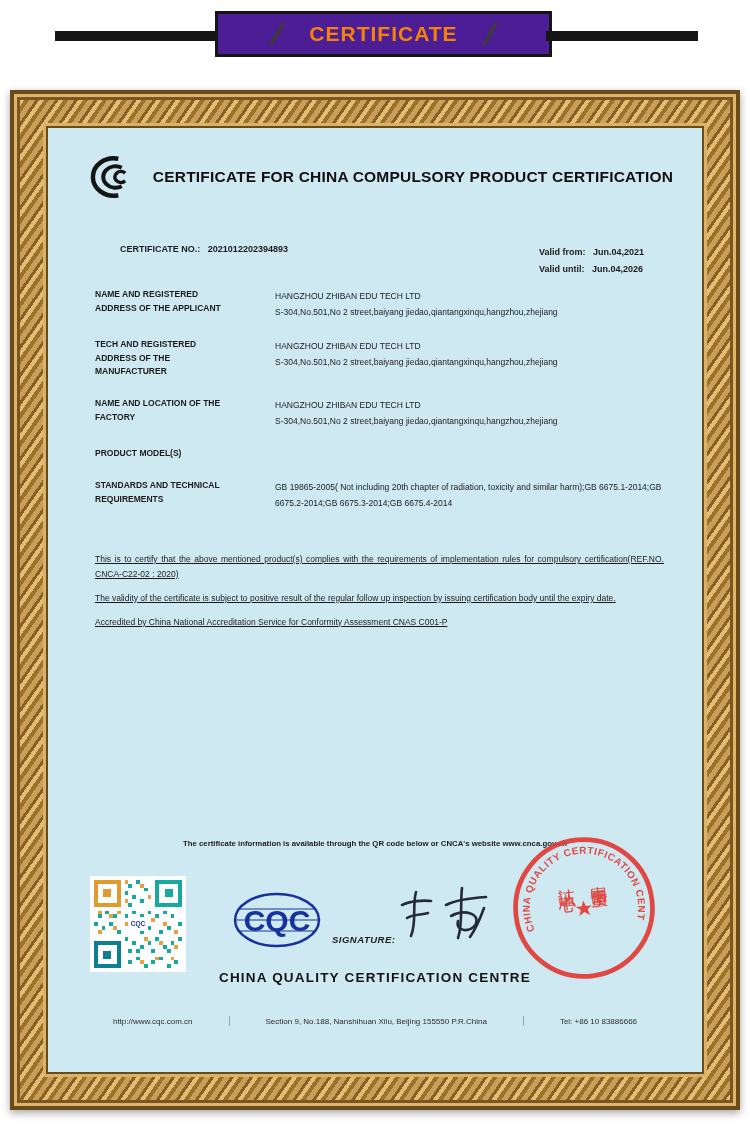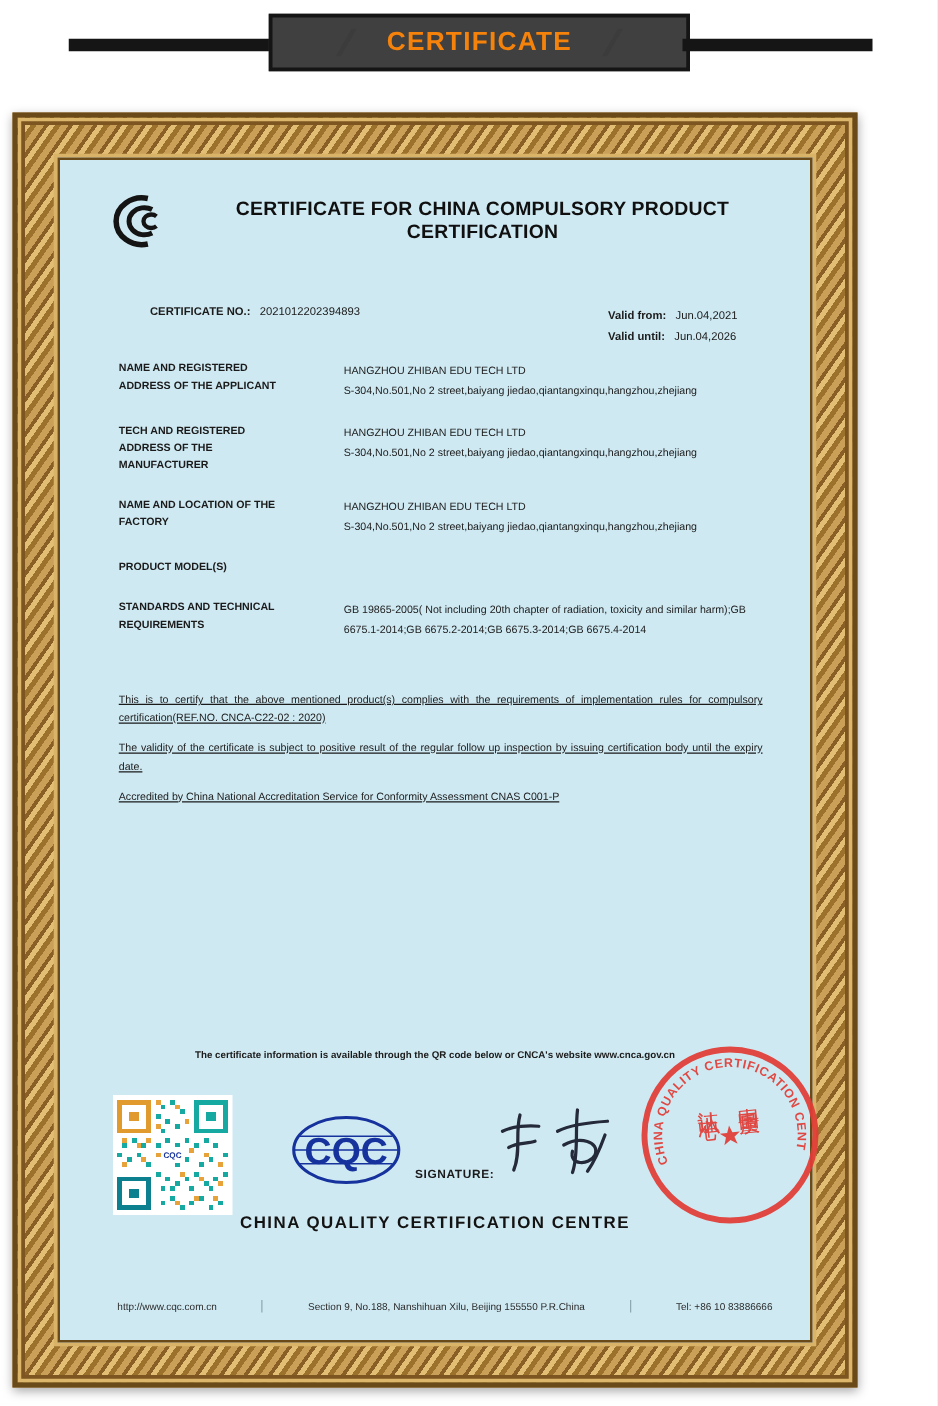--- a/index.html
+++ b/index.html
@@ -7,62 +7,62 @@
     width:750px;height:1125px;background:#ffffff;overflow:hidden;
     font-family:"Liberation Sans",sans-serif;color:#1b1b1b;position:relative;
   }
   
   .banner{position:relative;height:70px;}
   .banner-bar{position:absolute;top:31px;height:10px;background:#151515;}
   .bar-left{left:55px;width:162px;}
   .bar-right{right:52px;width:152px;}
   .title-box{
     position:absolute;left:215px;top:11px;width:337px;height:46px;
-    border:3px solid #151515;background:#404040;box-sizing:border-box;
+    border:3px solid #151515;background:#4c1d95;box-sizing:border-box;
     display:flex;align-items:center;justify-content:center;gap:30px;
   }
   .slash{width:4px;height:22px;background:#3c3c3c;transform:skewX(-30deg);}
   .banner-title{color:#f5820a;font-weight:bold;font-size:21px;letter-spacing:1px;}
   
   .frame{
-    position:absolute;left:10px;top:90px;width:676px;height:1020px;box-sizing:border-box;
+    position:absolute;left:10px;top:90px;width:730px;height:1020px;box-sizing:border-box;
     padding:32px;border:4px solid #6b4a1a;
     background:#a8772f repeating-linear-gradient(125deg,#caa058 0 5px,#8a5f26 5px 8px,#e2bd74 8px 12px,#9c712c 12px 16px);
     box-shadow:inset 0 0 0 3px #dcb66a,inset 0 0 0 6px #7d5520,0 3px 8px rgba(0,0,0,.35);
   }
   .frame-inner{
     width:100%;height:100%;box-sizing:border-box;border:2px solid #6b4a1a;
     box-shadow:0 0 0 3px #d9b468;background:#cfe9f2;position:relative;
   }
   .cert{position:absolute;inset:0;font-size:8.5px;}
   
   .cert-header{position:absolute;top:24px;left:24px;right:26px;display:flex;align-items:center;gap:14px;}
   .ccc-logo{width:64px;height:50px;flex:none;}
   .cert-title{flex:1;text-align:center;font-size:15.5px;font-weight:bold;letter-spacing:.2px;color:#101010;}
   
   .cert-meta{position:absolute;top:116px;left:72px;right:58px;display:flex;justify-content:space-between;font-weight:bold;font-size:9px;}
   .meta-right div{line-height:1.9;}
-  .meta-val{margin-left:5px;font-weight:normal;}
+  .meta-val{margin-left:5px;font-weight:bold;}
   
   .fields{position:absolute;top:160px;left:47px;right:40px;}
   .field-row{display:flex;margin-bottom:18px;}
   .field-label{width:152px;flex:none;font-weight:bold;font-size:8.5px;line-height:1.6;padding-right:12px;box-sizing:border-box;}
   .field-values{flex:1;font-size:8.5px;line-height:1.9;margin-left:28px;}
   
   .paragraphs{position:absolute;top:424px;left:47px;right:38px;text-decoration:underline;}
   .para{font-size:8.5px;line-height:1.75;text-align:justify;margin-bottom:9px;}
   
   .qr-note{position:absolute;top:711px;left:0;right:0;text-align:center;font-size:7.8px;font-weight:bold;}
   .qr-code{position:absolute;left:42px;top:748px;width:96px;height:96px;}
   .cqc-logo{position:absolute;left:184px;top:762px;width:90px;height:60px;}
-  .signature-label{position:absolute;left:284px;top:806px;font-size:9.5px;font-weight:bold;letter-spacing:.5px;}
+  .signature-label{position:absolute;left:284px;top:806px;font-size:9.5px;font-weight:bold;letter-spacing:.5px;font-style:italic;}
   .signature-script{position:absolute;left:348px;top:752px;width:105px;height:68px;}
   .stamp{position:absolute;left:460px;top:704px;width:152px;height:152px;opacity:.92;}
   .centre-heading{position:absolute;top:842px;left:0;right:0;text-align:center;font-size:13.5px;font-weight:bold;letter-spacing:1.2px;color:#131313;}
-  .cert-footer{position:absolute;top:912px;left:30px;right:30px;display:flex;align-items:center;justify-content:flex-end;font-size:8px;color:#2b2b2b;gap:36px;}
+  .cert-footer{position:absolute;top:888px;left:30px;right:30px;display:flex;align-items:center;justify-content:center;font-size:8px;color:#2b2b2b;gap:36px;}
   .footer-divider{width:1px;height:10px;background:#8fa9b4;}
 </style>
 </head>
 <body>
 
 <div class="banner">
   <div class="banner-bar bar-left"></div>
   <div class="title-box">
     <span class="slash"></span>
     <span class="banner-title">CERTIFICATE</span>

